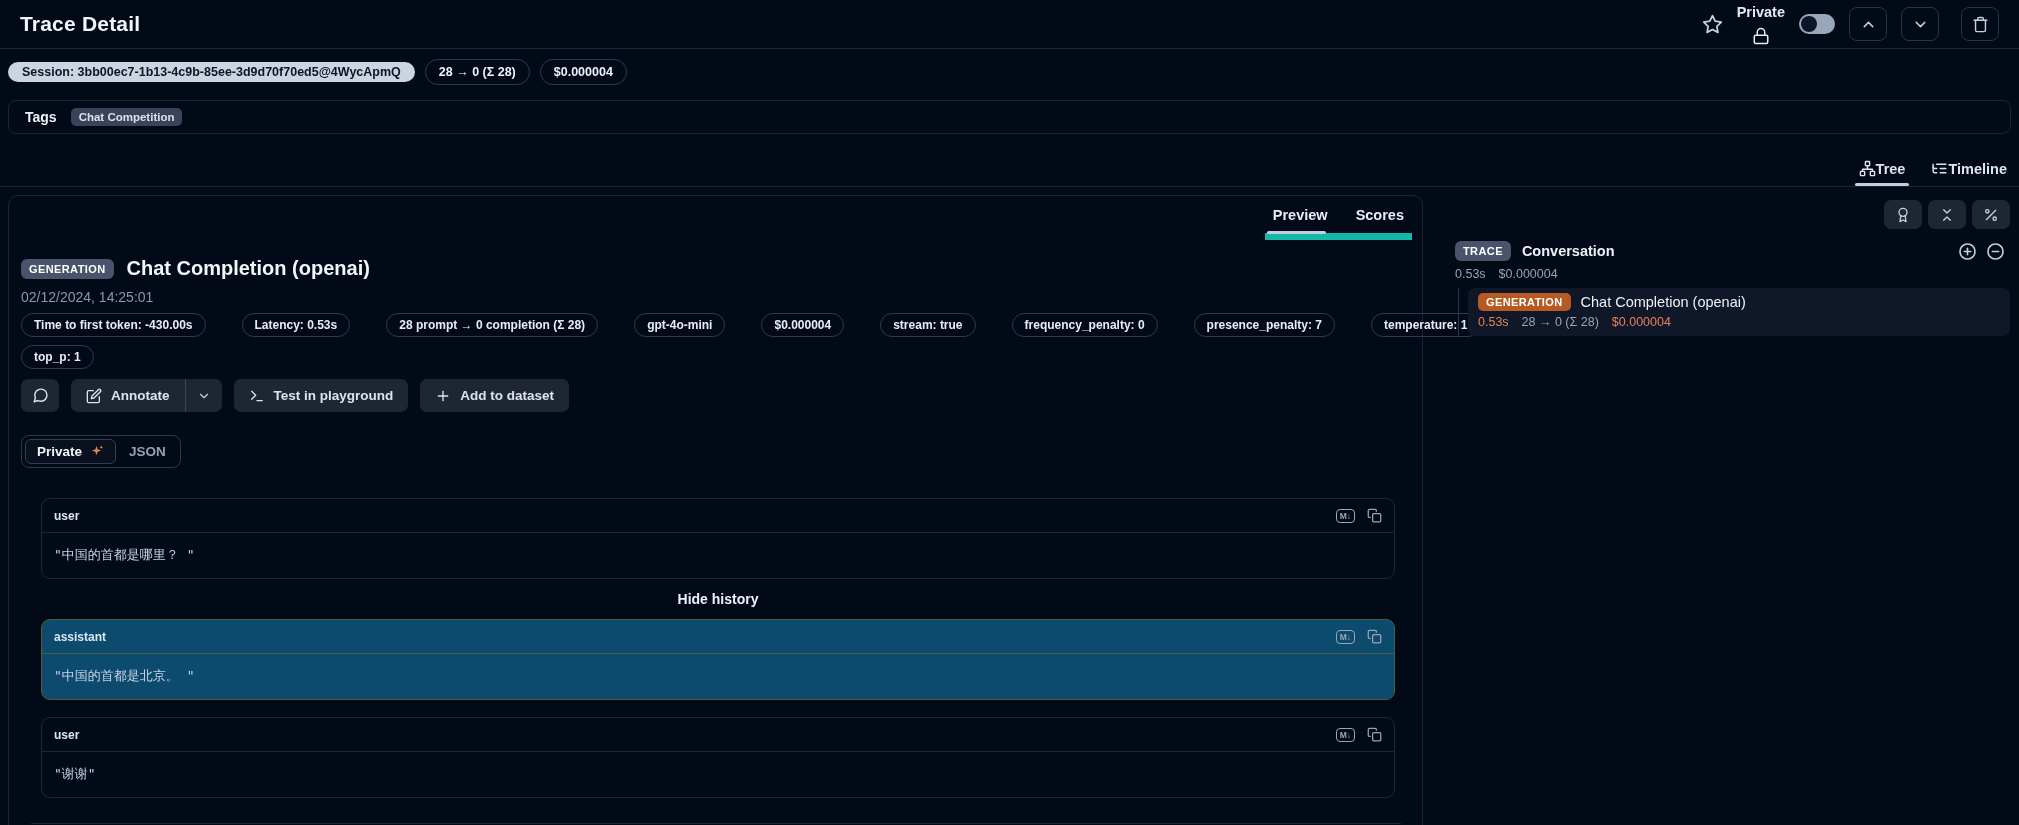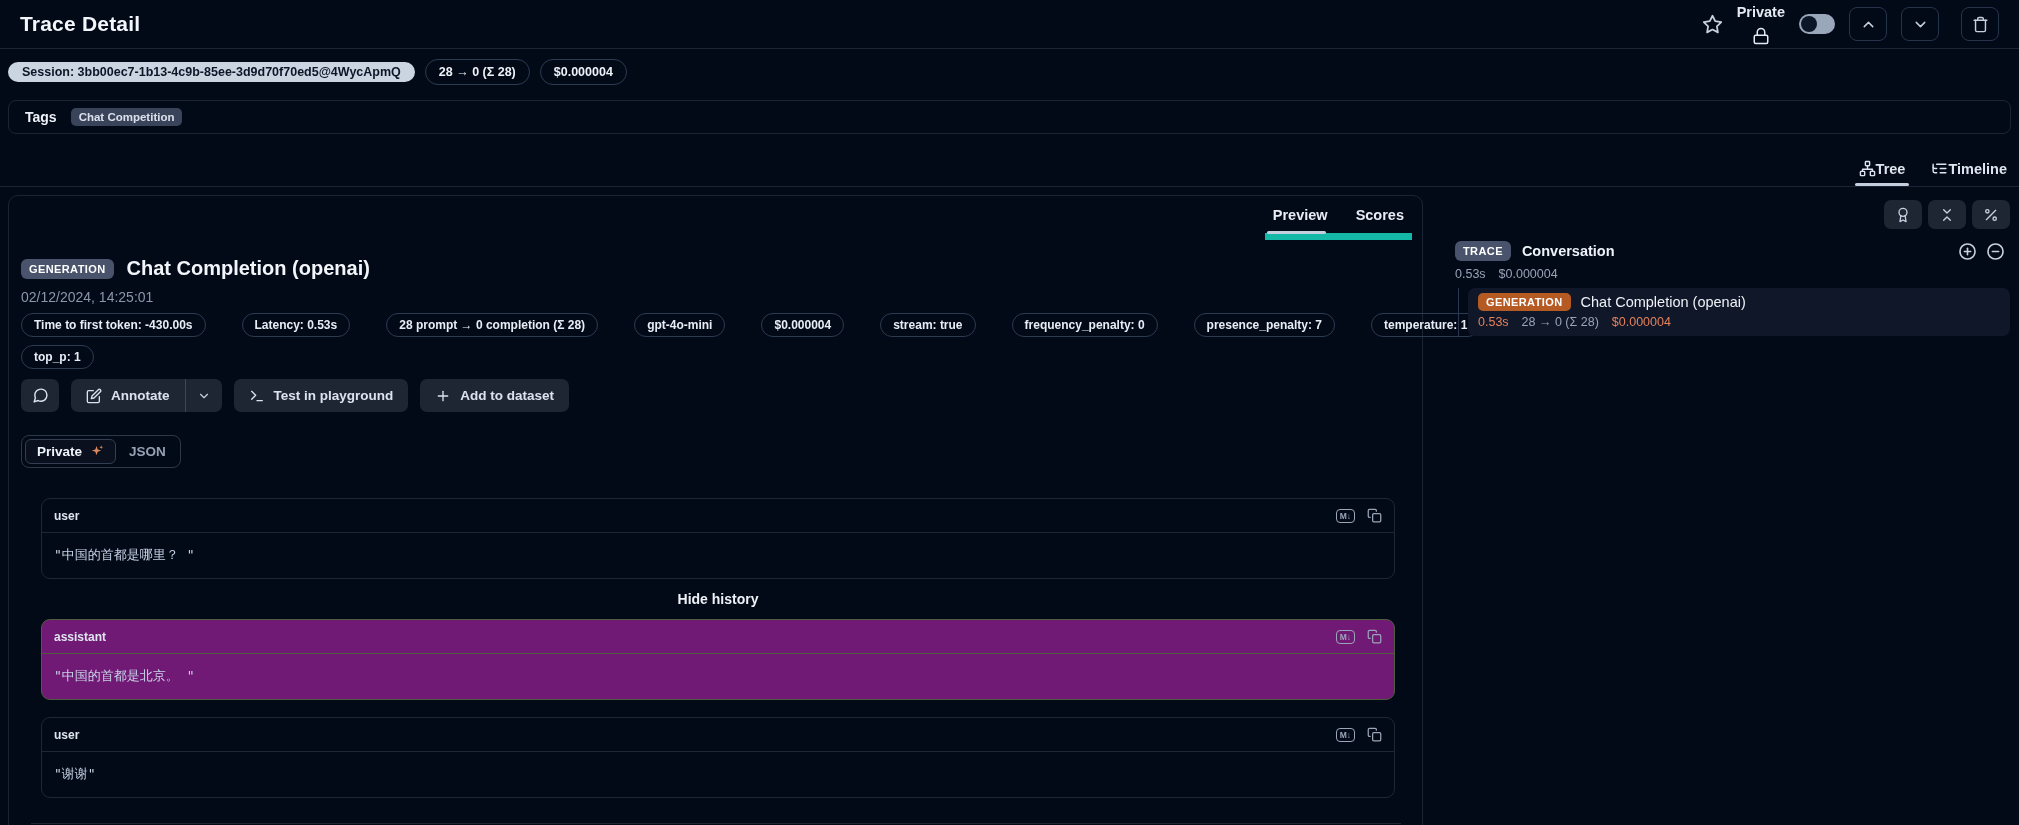--- a/index.html
+++ b/index.html
@@ -86,21 +86,21 @@
 
   .messages { position:absolute; left:32px; right:27px; top:302px; display:flex; flex-direction:column; }
   .msg { border:1px solid #1d2737; border-radius:9px; overflow:hidden; background:transparent; }
   .msg-head { height:34px; display:flex; align-items:center; padding:0 12px; border-bottom:1px solid #1d2737; }
   .msg-role { font-size:12px; font-weight:bold; color:#dfe5ef; }
   .msg-head-icons { margin-left:auto; display:flex; align-items:center; gap:12px; color:#9aa5b8; }
   .md-chip { border:1.5px solid #9aa5b8; border-radius:4px; font-size:8.5px; font-weight:bold;
              padding:1px 3px; letter-spacing:0; cursor:pointer; }
   .msg-body { padding:13px 12px; font-family:"DejaVu Sans Mono", monospace; font-size:13px;
               color:#c8d3e8; height:45px; }
-  .msg.assistant { border-color:#4e5e3d; background:#701a75; }
+  .msg.assistant { border-color:#4e5e3d; background:#0c4a6e; }
   .msg.assistant .msg-head { border-bottom-color:#4e5e3d; }
   .hide-history { margin:12px auto 8px auto; font-size:14px; font-weight:bold; color:#eef2f8; cursor:pointer; height:20px; }
   .msg-user2 { margin-top:17px; }
   .io-bottom-line { margin-top:25px; height:1px; background:#1b2435; margin-left:-10px; margin-right:-6px; }
 
   
   .tree-actions { position:absolute; top:200px; right:9px; display:flex; gap:6px; }
   .tbtn { width:38px; height:29px; background:#1e2634; border:none; border-radius:7px; color:#c7d0e0;
           display:flex; align-items:center; justify-content:center; cursor:pointer; font-weight:bold; }
   .trace-row { position:absolute; left:1455px; top:241px; right:14px; display:flex; align-items:center; gap:11px; }

